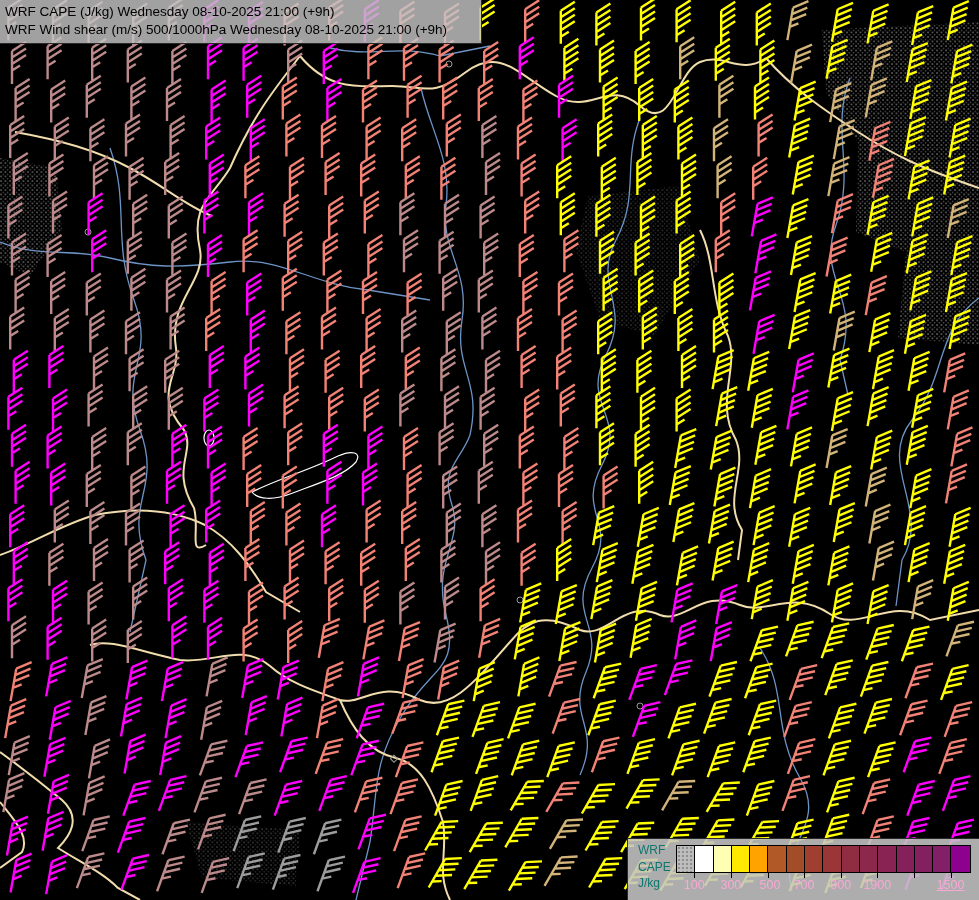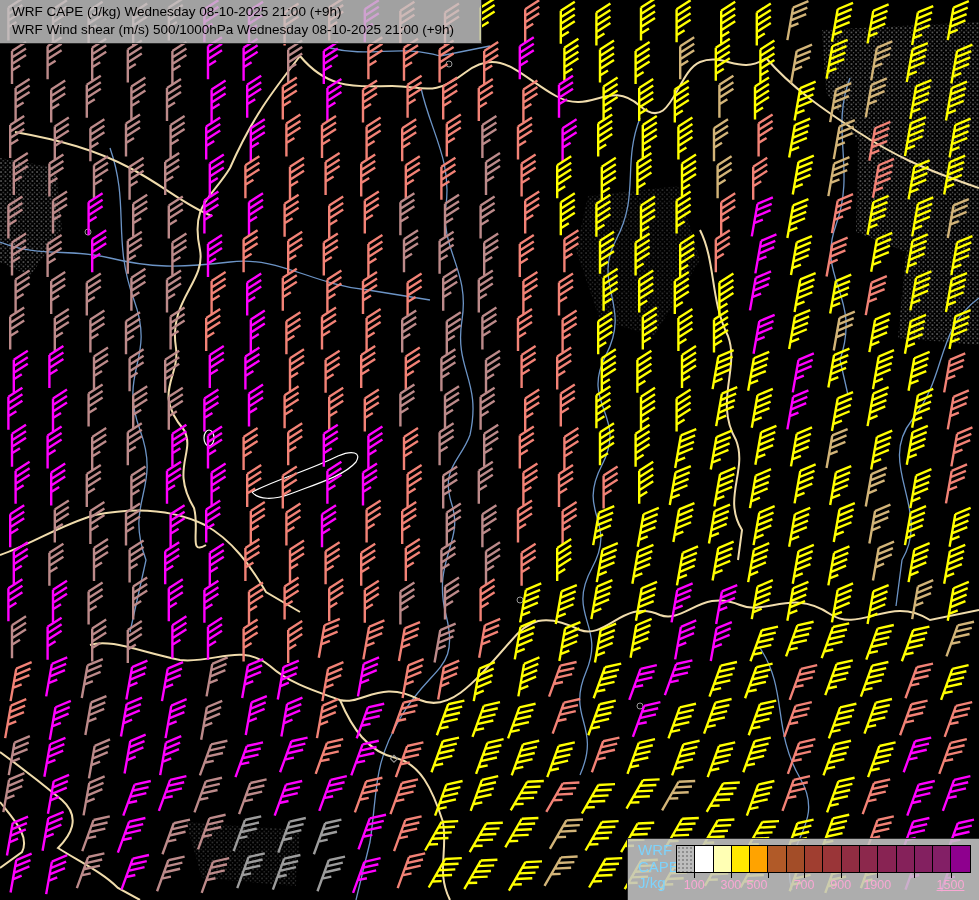--- a/index.html
+++ b/index.html
@@ -2,25 +2,25 @@
 <html><head>
 <meta charset="utf-8">
 <style>
   html,body{margin:0;padding:0;background:#000;}
   .stage{position:relative;width:979px;height:900px;background:#000;overflow:hidden;
          font-family:"Liberation Sans",sans-serif;}
   #map-svg{position:absolute;left:0;top:0;}
   .title-box{position:absolute;left:0;top:0;width:482px;height:44px;
              background:rgba(197,197,197,0.82);border:1px solid #2a2a2a;border-left:none;border-top:none;
              box-sizing:border-box;color:#000;font-size:13.5px;line-height:18px;
-             padding:3px 0 0 12px;}
+             padding:3px 0 0 5px;}
   .legend-box{position:absolute;right:0;bottom:0;width:352px;height:62px;
               background:rgba(197,197,197,0.88);border:1px solid #2a2a2a;border-right:none;border-bottom:none;
               box-sizing:border-box;color:#000;}
-  .legend-labels{position:absolute;left:10px;top:3px;font-size:15px;line-height:16.5px;color:#7dd3fc;}
+  .legend-labels{position:absolute;left:10px;top:3px;font-size:12px;line-height:16.5px;color:#0f766e;}
   .legend-scale{position:absolute;left:48px;top:6px;}
   .legend-cells{display:flex;border:1px solid #000;width:293px;box-sizing:content-box;}
   .legend-cell{width:18.3px;height:26px;border-right:1px solid #000;box-sizing:border-box;}
   .legend-cell:last-child{border-right:none;}
   .legend-cell.stipple-cell{background-color:#bdbdbd;
      background-image:radial-gradient(#8e8e8e 1px, transparent 1.2px);background-size:4px 4px;}
   .legend-ticks{position:relative;width:293px;height:22px;}
   .legend-tickmark{position:absolute;top:0;width:1px;height:5px;background:#000;}
   .legend-ticklabel{position:absolute;top:5px;transform:translateX(-50%);font-size:12.5px;color:#f9a8d4;}
 </style>
@@ -689,21 +689,21 @@
           <div class="legend-cell" style="background-color: rgb(131, 32, 96);"></div>
           <div class="legend-cell" style="background-color: rgb(131, 31, 102);"></div>
           <div class="legend-cell" style="background-color: rgb(142, 0, 142);"></div>
         </div>
       <div class="legend-ticks" id="legend-ticks">
           <div class="legend-tickmark" style="left: 18.3px;"></div>
           <div class="legend-ticklabel" style="left: 18.3px;">100</div>
           <div class="legend-tickmark" style="left: 54.9px;"></div>
           <div class="legend-ticklabel" style="left: 54.9px;">300</div>
           <div class="legend-tickmark" style="left: 91.5px;"></div>
-          <div class="legend-ticklabel" style="left: 81px;">500</div>
+          <div class="legend-ticklabel" style="left: 94px;">500</div>
           <div class="legend-tickmark" style="left: 128.1px;"></div>
           <div class="legend-ticklabel" style="left: 128.1px;">700</div>
           <div class="legend-tickmark" style="left: 164.7px;"></div>
           <div class="legend-ticklabel" style="left: 164.7px;">900</div>
           <div class="legend-tickmark" style="left: 201.3px;"></div>
           <div class="legend-ticklabel" style="left: 201.3px;">1900</div>
           <div class="legend-tickmark" style="left: 237.9px;"></div>
           <div class="legend-ticklabel" style="left: 237.9px; margin-top: 23px;">1300</div>
           <div class="legend-tickmark" style="left: 274.5px;"></div>
           <div class="legend-ticklabel" style="left: 274.5px; text-decoration: underline;">1500</div>

